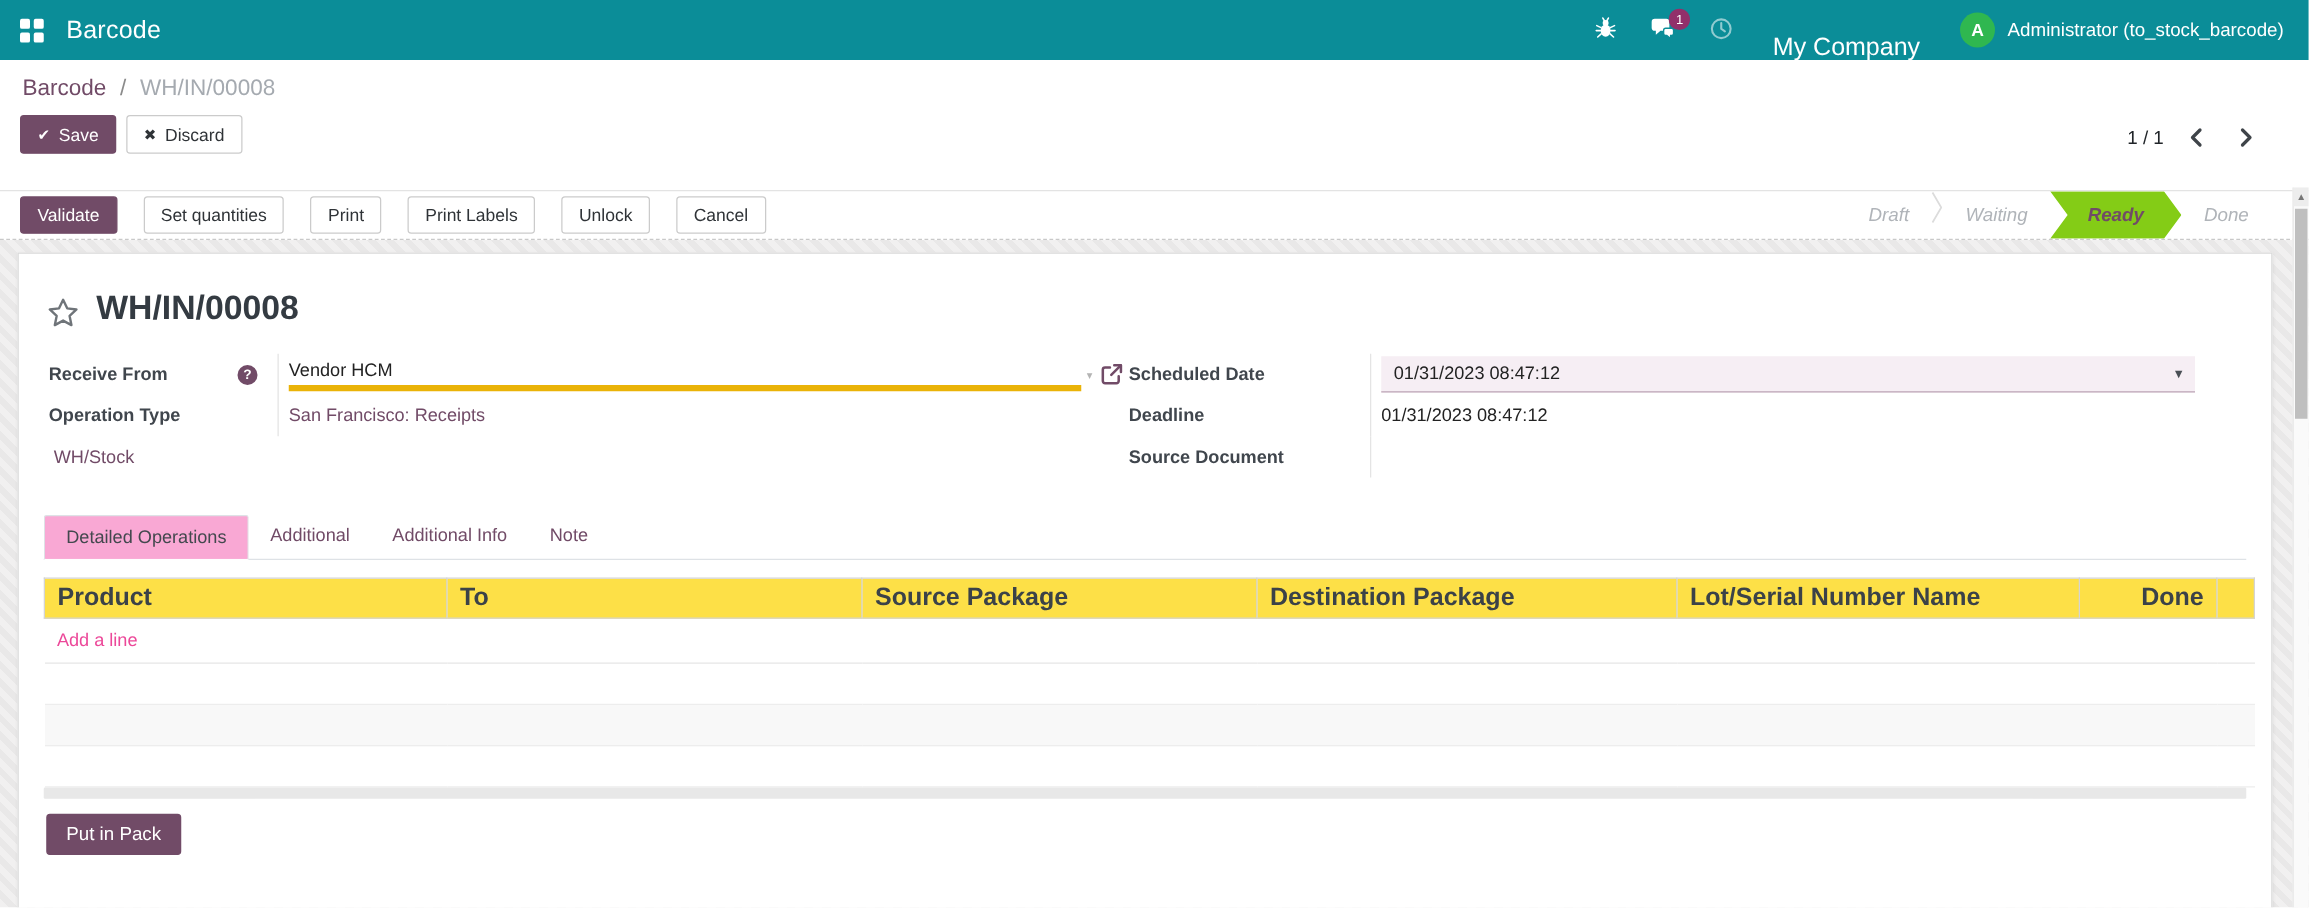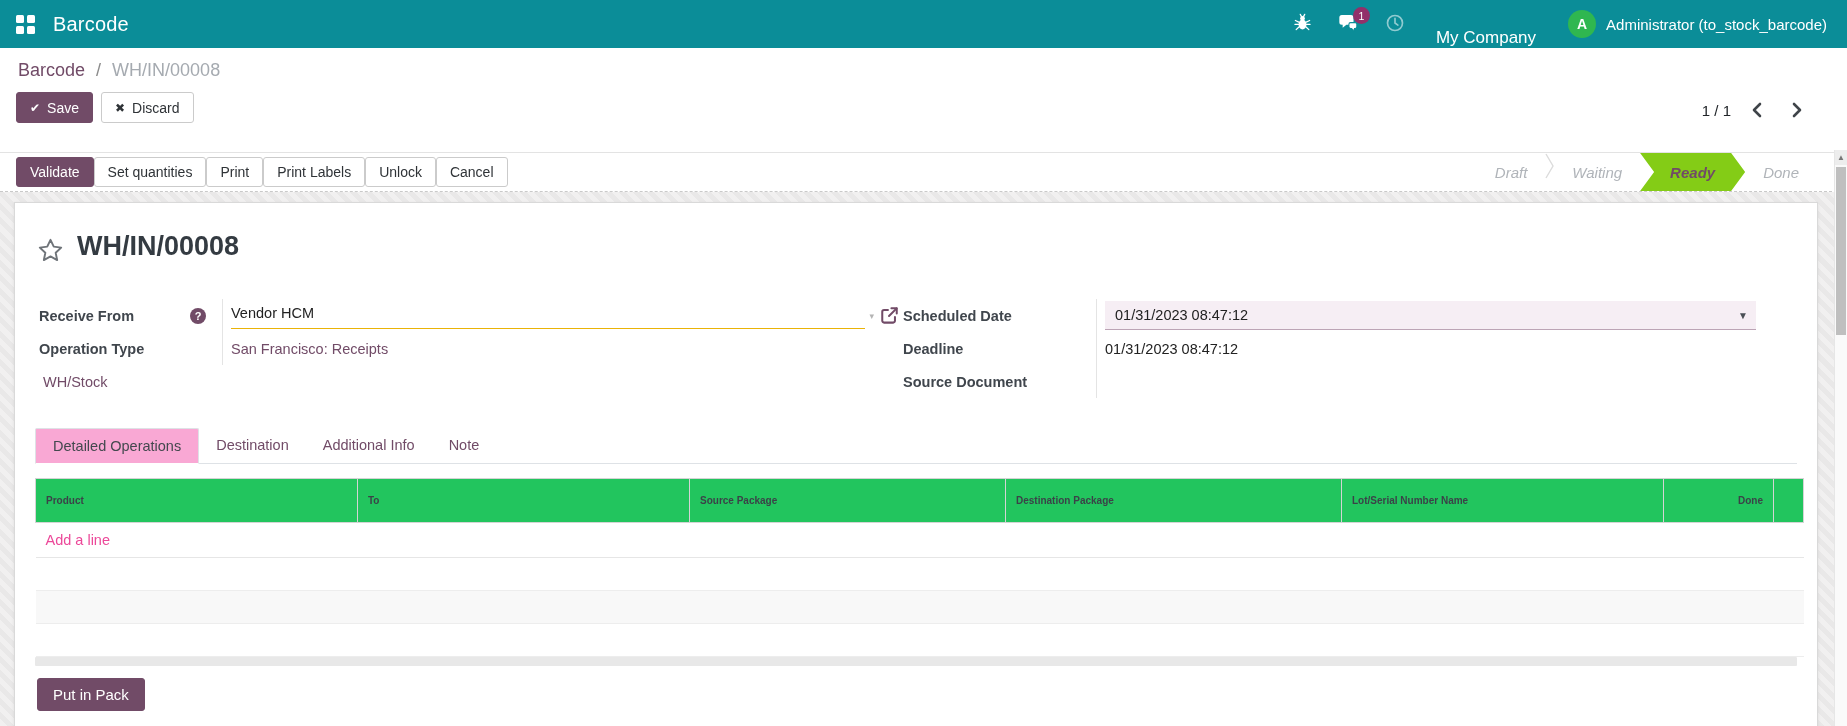--- a/index.html
+++ b/index.html
@@ -8,21 +8,21 @@
   .screen { position:relative; width:1847px; height:726px; overflow:hidden; display:flex; flex-direction:column; }
 
   
   .navbar { height:48px; flex:0 0 48px; background:#0b8d98; display:flex; align-items:center; padding:0 16px; color:#fff; }
   .grid-icon { width:19px; height:19px; display:grid; grid-template-columns:1fr 1fr; gap:3px; cursor:pointer; }
   .grid-icon span { background:#fff; border-radius:1.5px; }
   .app-name { font-size:20px; font-weight:500; margin-left:18px; letter-spacing:.2px; cursor:pointer; }
   .nav-right { margin-left:auto; display:flex; align-items:center; gap:0; }
   .nav-icon-btn { position:relative; padding:0 13px; height:48px; display:flex; align-items:center; cursor:pointer; }
   .badge { position:absolute; top:7px; right:2px; min-width:17px; height:17px; border-radius:9px; background:#92306a; color:#fff; font-size:10.5px; display:flex; align-items:center; justify-content:center; padding:0 4px; }
-  .nav-company { padding:0 18px; font-size:17px; cursor:pointer;margin-top:28px; }
+  .nav-company { padding:0 18px; font-size:20px; cursor:pointer;margin-top:28px; }
   .nav-user { display:flex; align-items:center; gap:10px; padding:0 4px 0 14px; cursor:pointer; }
   .avatar { width:28px; height:28px; border-radius:50%; background:#2fb750; color:#fff; font-size:14px; font-weight:700; display:flex; align-items:center; justify-content:center; }
   .user-name { font-size:15px; }
 
   
   .control-panel { position:relative; background:#fff; padding:12px 16px 0 16px; flex:0 0 104px; }
   .breadcrumb { font-size:18px; margin-left:2px; }
   .breadcrumb .bc-root { color:#714B67; cursor:pointer; }
   .breadcrumb .bc-sep { color:#8b8b8b; margin:0 6px; }
   .breadcrumb .bc-current { color:#a5aab0; }
@@ -30,58 +30,58 @@
   .btn { display:inline-flex; align-items:center; gap:7px; height:31px; padding:0 13px; font-size:14px; border-radius:3px; border:1px solid transparent; cursor:pointer; background:#fff; font-family:"Liberation Sans",sans-serif; }
   .btn-primary { background:#714B67; border-color:#714B67; color:#fff; }
   .btn-outline { border-color:#cbcbcb; color:#2f3337; }
   .btn .btn-ico { font-size:12px; }
   .pager { position:absolute; right:34px; top:48px; display:flex; align-items:center; gap:10px; }
   .pager-count { font-size:15px; color:#212529; }
   .pager-arrow { padding:6px 10px; cursor:pointer; display:flex; align-items:center; }
 
   
   .statusbar { flex:0 0 38px; background:#fff; border-top:1px solid #e3e3e3; border-bottom:1px dashed #c9c9c9; display:flex; align-items:center; padding-left:16px; }
-  .sb-buttons { display:flex; gap:0; align-items:flex-start;border-radius:10px; }
+  .sb-buttons { display:flex; gap:21px; align-items:flex-start;border-radius:10px; }
   .btn-sm { height:30px; }
   .states { margin-left:auto; margin-right:30px; display:flex; align-items:flex-start; height:38px;font-style:italic; }
   .state { color:#b0b4b9; font-size:15px; padding:0 18px; display:flex; align-items:center; height:100%; cursor:pointer; }
   .state-sep { color:#dcdcdc; display:flex; align-items:center; }
   .state.active { background:#84cc16; color:#714B67; font-weight:700; padding:0 30px;
     clip-path:polygon(0 0, calc(100% - 14px) 0, 100% 50%, calc(100% - 14px) 100%, 0 100%, 14px 50%); }
 
   
   .content { flex:1 1 auto; background:repeating-linear-gradient(45deg,#f1f0f0 0 5px,#e9e8e8 5px 10px); padding:10px 29px 0 14px; overflow:hidden; }
   .sheet { background:#fff; border:1px solid #d9d9d9; box-shadow:0 1px 3px rgba(0,0,0,.08); min-height:530px; padding:26px 20px 0 20px; }
 
   .title-row { display:flex; align-items:center; gap:13px; margin-left:2px; }
   .sheet-title { font-size:27px; font-weight:700; color:#343b42; }
   .star-btn { cursor:pointer; display:flex; margin-top:8px; }
 
-  .form-grid { display:flex; margin-top:35px; }
+  .form-grid { display:flex; margin-top:19px; }
   .fgroup { display:grid; grid-template-columns:188px 1fr; grid-auto-rows:33px; align-items:center; }
   .fgroup.left { flex:0 0 864px; }
   .fgroup.right { flex:1 1 auto; grid-template-columns:198px 1fr; padding-right:41px; }
   .flabel { font-size:14.5px; font-weight:700; color:#40464d; height:100%; display:flex; align-items:center; gap:10px; border-right:1px solid #e4e4e4; padding:0 10px 0 4px; }
   .fvalue { padding-left:8px; display:flex; align-items:center; height:100%; font-size:14.5px; color:#222; }
   .help-ico { width:16px; height:16px; border-radius:50%; background:#714B67; color:#fff; font-size:11px; font-weight:700; display:inline-flex; align-items:center; justify-content:center; margin-left:auto; margin-right:6px; cursor:pointer; }
-  .m2o-input { flex:1; border-bottom:1px solid #eab308; height:26px; display:flex; align-items:flex-start; padding-top:2px; }
+  .m2o-input { flex:1; border-bottom:5px solid #eab308; height:26px; display:flex; align-items:flex-start; padding-top:2px; }
   .m2o-caret { color:#b4b4b4; font-size:9px; margin:0 6px 0 4px; cursor:pointer; }
   .link-val { color:#714B67; cursor:pointer; }
   .date-box { flex:1; background:#f6eef4; border-bottom:1px solid #bca4b5; height:29px; display:flex; align-items:center; padding:0 10px; position:relative; }
   .date-caret { position:absolute; right:8px; color:#4a4f55; font-size:10px; cursor:pointer; }
   .text-input { flex:1; border-bottom:1px solid #cfcfcf; height:27px; display:flex; align-items:center; padding-left:2px; }
 
   
   .tabs { display:flex; margin-top:30px; border-bottom:1px solid #dee2e6; }
   .tab { padding:9px 17px; font-size:14.5px; color:#714B67; cursor:pointer; margin-bottom:-1px; }
   .tab.active { color:#43484e; background:#f9a8d4; border:1px solid #dee2e6; border-bottom:1px solid #fff; border-radius:2px 2px 0 0; }
 
   
   .list-table { width:100%; border-collapse:collapse; margin-top:14px; table-layout:fixed; }
-  .list-table th { background:#22c55e; border:1px solid #d4d4d4; border-left:none; font-size:10px; font-weight:700; color:#3b4248; text-align:left; padding:16px 10px; cursor:pointer; }
+  .list-table th { background:#fde047; border:1px solid #d4d4d4; border-left:none; font-size:20px; font-weight:700; color:#3b4248; text-align:left; padding:4px 10px; cursor:pointer; }
   .list-table th:first-child { border-left:1px solid #d4d4d4; }
   .list-table th.num { text-align:right; }
   .addline-row td { border-bottom:1px solid #e6e6e6; padding:9px 10px; }
   .addline { color:#ec4899; font-size:14.5px; cursor:pointer; }
   .empty-row td { height:33px; border-bottom:1px solid #ededed; }
   .empty-row.shade td { background:#f8f8f8; }
   .hscroll { height:9px; background:#e8e8e8; margin-top:0; border-radius:1px; }
 
   .put-in-pack { margin:12px 0 0 2px; }
   .btn-pack { height:33px; font-size:15px; padding:0 15px; }
@@ -266,21 +266,21 @@
           </div>
 
           <div class="flabel">
             <span>Source Document</span>
           </div>
         </div>
       </div>
 
       <div class="tabs">
         <div class="tab active">Detailed Operations</div>
-        <div class="tab">Destination</div>
+        <div class="tab">Additional</div>
         <div class="tab">Additional Info</div>
         <div class="tab">Note</div>
       </div>
 
       <table class="list-table">
         <colgroup>
           <col style="width:322px">
             <col style="width:332px">
             <col style="width:316px">
           <col style="width:336px">

